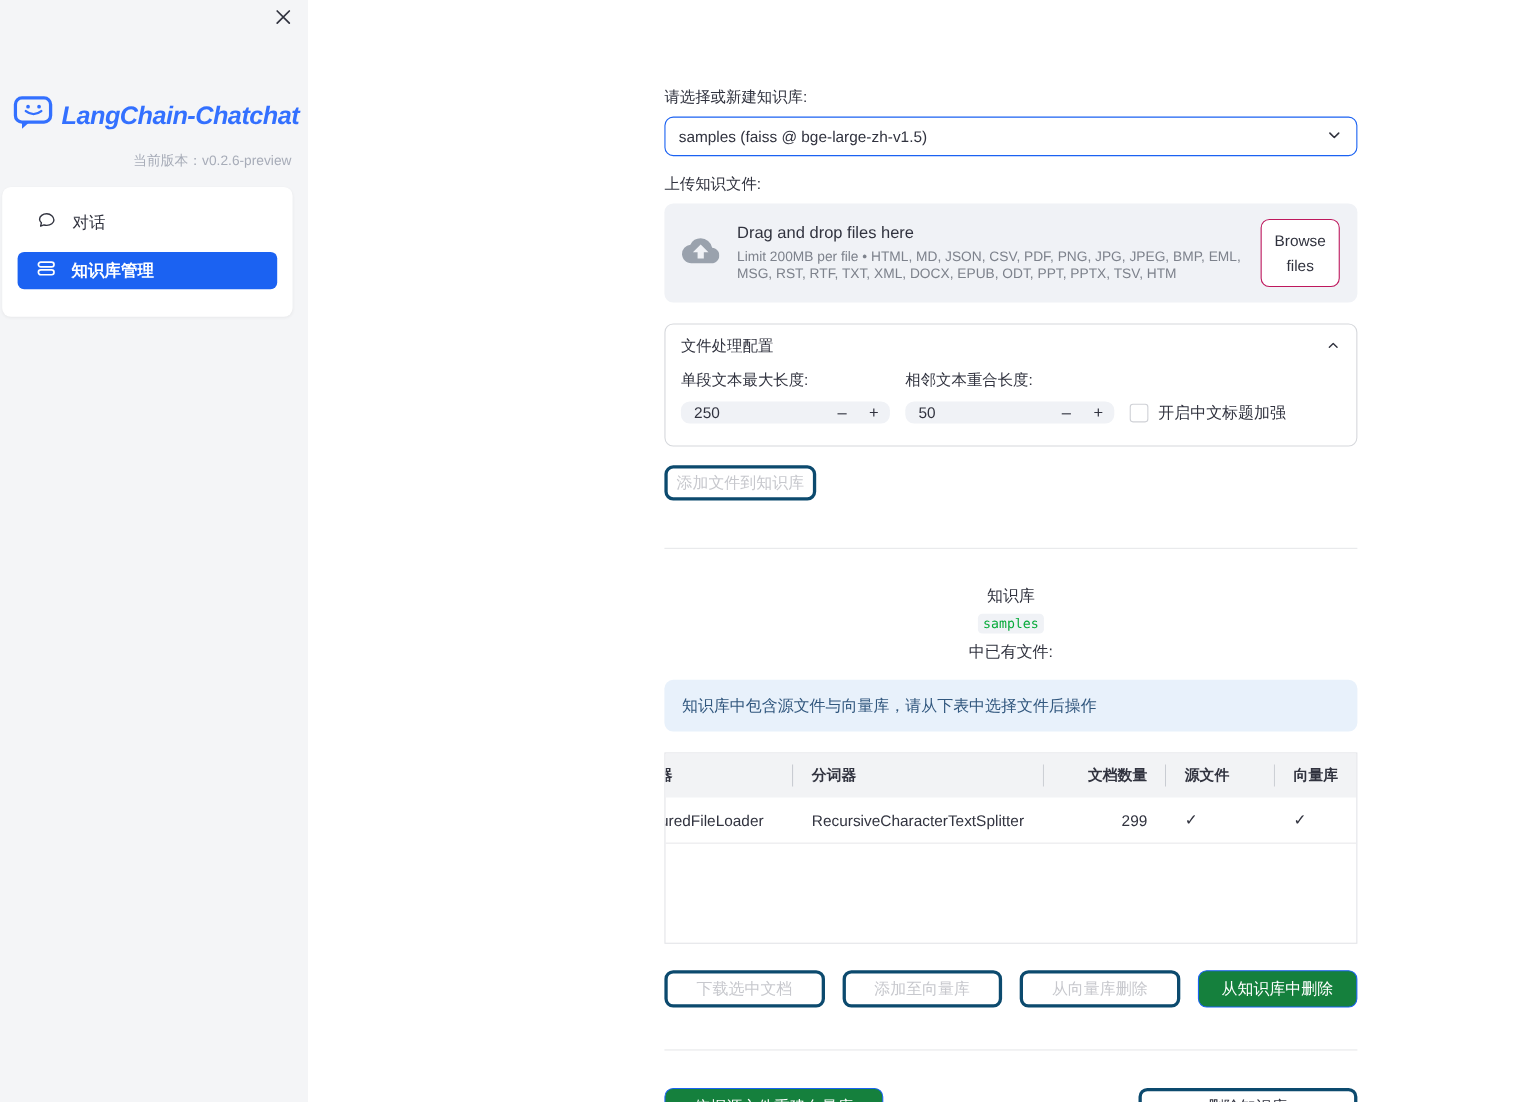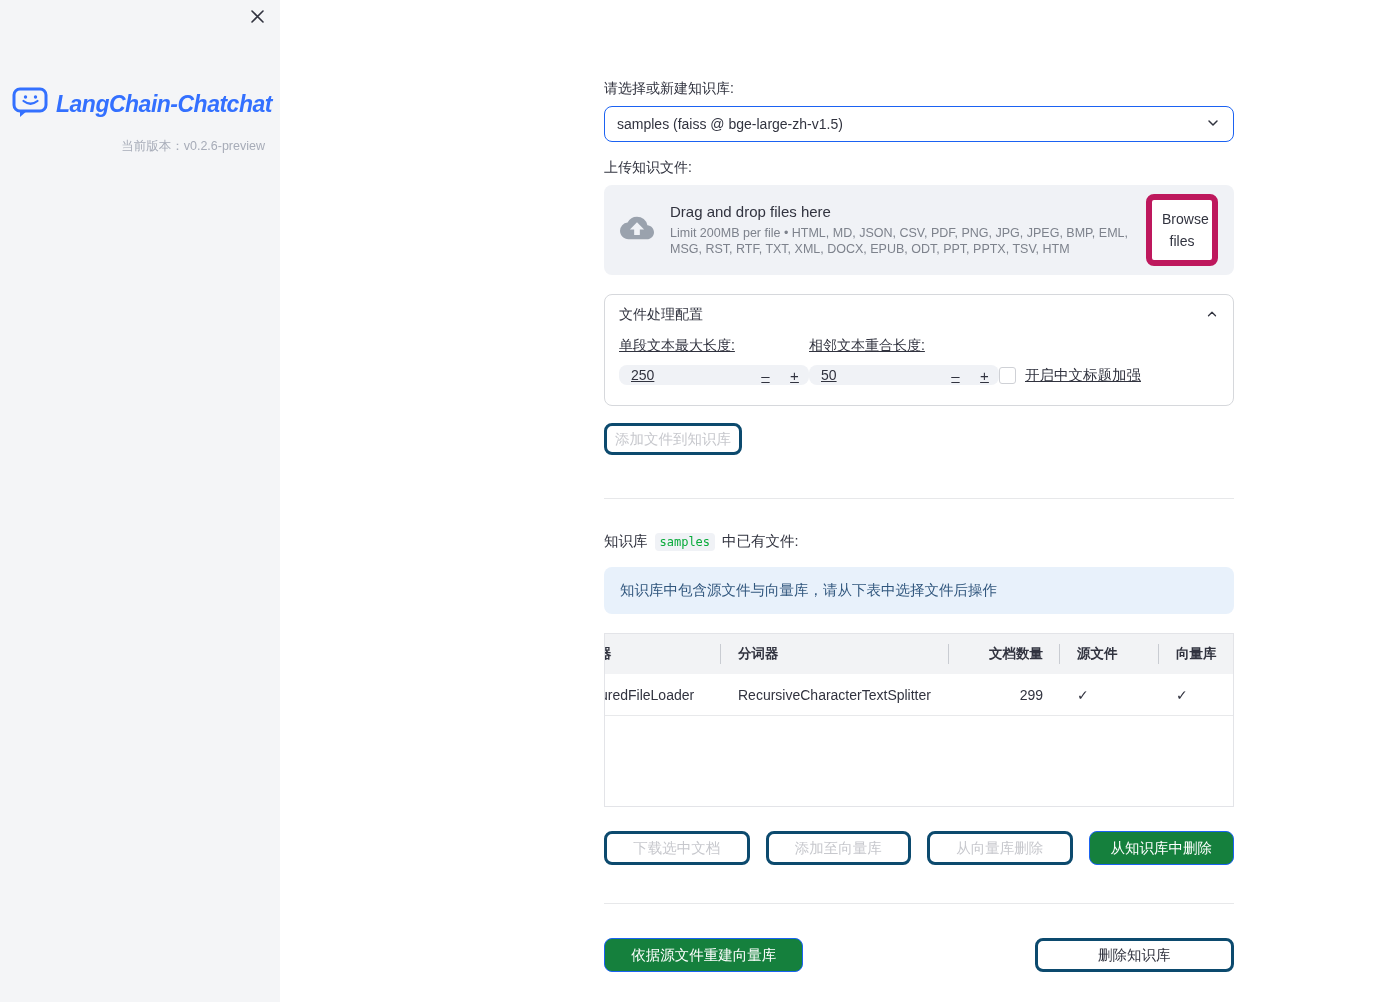--- a/index.html
+++ b/index.html
@@ -28,46 +28,46 @@
 
   .selectbox { margin-top:8px; height:36px; background:#fff; border:1px solid #1b62f2; border-radius:8px;
     display:flex; align-items:center; padding:0 12px; font-size:14px; cursor:pointer; }
   .selectbox .grow { flex:1; }
 
   .uploader { margin-top:8px; height:90px; background:#f0f2f6; border-radius:8px;
     display:flex; align-items:center; padding:0 16px; gap:16px; cursor:pointer; }
   .uploader-texts { flex:1; }
   .uploader-title { font-size:15px; color:#31333f; margin-bottom:5px; }
   .uploader-sub { font-size:12.5px; color:#7d828c; max-width:478px; line-height:1.3; }
-  .browse-btn { width:72px; background:#fff; border:6px solid #be185d; border-radius:8px;
+  .browse-btn { width:72px; background:#fff; border:1px solid #be185d; border-radius:8px;
     padding:8px 10px; font-size:14px; color:#31333f; text-align:center; line-height:1.6; cursor:pointer; }
 
   .expander { margin-top:19px; border:1px solid #d6d8dc; border-radius:8px; background:#fff; }
   .exp-header { display:flex; align-items:center; height:40px; padding:0 14px; font-size:14px; cursor:pointer; }
   .exp-header .grow { flex:1; }
-  .exp-body { display:grid; grid-template-columns:190px 190px auto; padding:2px 14px 20px;text-decoration:underline; }
+  .exp-body { display:grid; grid-template-columns:190px 190px auto; column-gap:14px; padding:2px 14px 20px; }
   .num-label { font-size:14px; margin-bottom:10px; }
   .num-input { height:20px; background:#f0f2f6; border-radius:8px; display:flex; align-items:center; padding-left:12px; }
   .num-value { flex:1; font-size:14px; }
   .step-btn { width:29px; height:36px; display:flex; align-items:center; justify-content:center;
     font-size:15px; color:#31333f; cursor:pointer; }
   .check-col { display:flex; align-items:center; gap:9px; margin-top:29px; }
   .checkbox { width:17px; height:17px; border:1.5px solid #cfd1d6; border-radius:3px; background:#fff; cursor:pointer; }
   .check-label { font-size:14.5px; }
 
   .btn { border-radius:8px; font-size:14.5px; display:flex; align-items:center; justify-content:center;
     background:#fff; border:3px solid #0c4a6e; color:#31333f; cursor:pointer; }
   .btn.disabled { color:#c7c8cd; cursor:default; }
   .btn.primary { background:#15803d; border:1px solid #1b62f2; color:#fff; }
   .add-btn { margin-top:17px; height:32px; width:138px; }
 
   hr.divider { border:none; border-top:1px solid #e7e8ea; height:0; }
   .hr1 { margin-top:43px; } .hr2 { margin-top:38px; }
 
-  .files-line { margin-top:33px; font-size:14.5px; display:flex; align-items:center; gap:7px; }
+  .files-line { margin-top:33px; font-size:14.5px; display:flex; align-items:center; gap:7px;flex-direction:column; }
   .code-chip { font-family:"DejaVu Sans Mono","Liberation Mono",monospace; font-size:12px; color:#09ab3b;
     background:#f0f2f6; border-radius:4px; padding:2px 5px; }
 
   .info-box { margin-top:16px; background:#e8f1fb; border-radius:8px; padding:14px 16px;
     font-size:14.5px; color:#31577e; }
 
   .table { margin-top:19px; width:630px; height:174px; border:1px solid #e3e4e8; background:#fff; overflow:hidden; }
   .t-row { display:grid; grid-template-columns:115px 228px 111px 99px 1fr; }
   .t-head { height:40px; background:#f2f3f5; font-weight:bold; font-size:13.5px; }
   .t-body-row { height:42px; border-bottom:1px solid #e8e9eb; font-size:14px; }
@@ -104,20 +104,39 @@
           <circle cx="13.5" cy="11" r="1.7" fill="#3370ff"></circle>
           <circle cx="23.5" cy="11" r="1.7" fill="#3370ff"></circle>
           <path d="M11.5 15 Q18.5 20.5 25.5 15" fill="none" stroke="#3370ff" stroke-width="2.2" stroke-linecap="round"></path>
         </svg>
       </span>
       <span class="logo-text">LangChain-Chatchat</span>
     </div>
 
     <div class="version">当前版本：v0.2.6-preview</div>
 
+    <div class="menu-card">
+      <div class="menu-item">
+        <span>
+          <svg width="19" height="18" viewBox="0 0 24 24" fill="none" stroke="#31333f" stroke-width="1.7">
+            <path d="M12 4.5c-4.8 0-8.7 2.9-8.7 6.5 0 1.7.85 3.2 2.2 4.4L4.6 19.5l4-1.5c1.1.3 2.2.5 3.4.5 4.8 0 8.7-2.9 8.7-6.5S16.8 4.5 12 4.5z" stroke-linejoin="round"></path>
+          </svg>
+        </span>
+        <span>对话</span>
+      </div>
+      <div class="menu-item active">
+        <span>
+          <svg width="18" height="16" viewBox="0 0 20 18" fill="none" stroke="#ffffff" stroke-width="1.7">
+            <rect x="2" y="2.5" width="16" height="5" rx="2.5"></rect>
+            <rect x="2" y="10.5" width="16" height="5" rx="2.5"></rect>
+          </svg>
+        </span>
+        <span>知识库管理</span>
+      </div>
+    </div>
   </div>
 
   <div class="content">
 
     <div class="field-label lbl1">请选择或新建知识库:</div>
     <div class="selectbox">
       <span>samples (faiss @ bge-large-zh-v1.5)</span>
       <span class="grow"></span>
       <span>
         <svg width="16" height="16" viewBox="0 0 24 24" fill="none" stroke="#31333f" stroke-width="2.2" stroke-linecap="round" stroke-linejoin="round">

